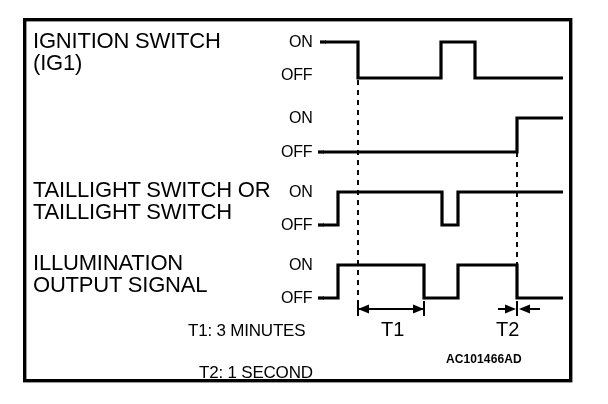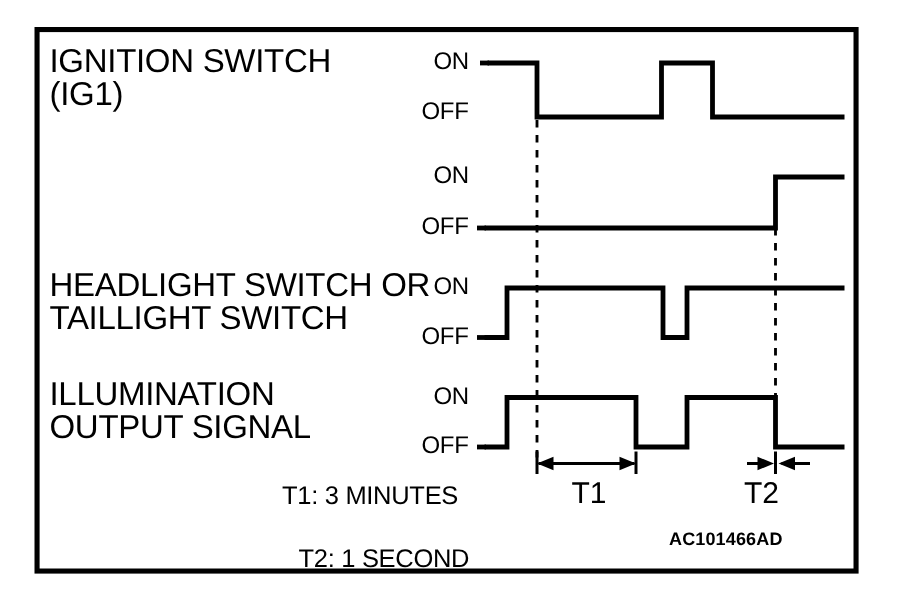--- a/index.html
+++ b/index.html
@@ -138,21 +138,21 @@
     <line class="wf-line" x1="320" y1="42" x2="326" y2="42"></line>
     <line class="wf-line" x1="318" y1="152" x2="324" y2="152"></line>
     <line class="wf-line" x1="318" y1="225" x2="324" y2="225"></line>
     <line class="wf-line" x1="318" y1="298" x2="324" y2="298"></line>
   </svg>
 
   <div class="lbl" style="left:33px; top:31px;">IGNITION SWITCH</div>
   <div class="lbl" style="left:33px; top:53px;">(IG1)</div>
 
 
-  <div class="lbl" style="left:33px; top:180px;">HEADLIGHT SWITCH OR</div>
+  <div class="lbl" style="left:33px; top:180px;">TAILLIGHT SWITCH OR</div>
   <div class="lbl" style="left:33px; top:202px;">TAILLIGHT SWITCH</div>
 
   <div class="lbl" style="left:33px; top:253px;">ILLUMINATION</div>
   <div class="lbl" style="left:33px; top:275px;">OUTPUT SIGNAL</div>
 
   <div class="lbl-state" style="left:289px; top:33px;">ON</div>
   <div class="lbl-state" style="left:281px; top:66px;">OFF</div>
 
   <div class="lbl-state" style="left:289px; top:109px;">ON</div>
   <div class="lbl-state" style="left:281px; top:143px;">OFF</div>

